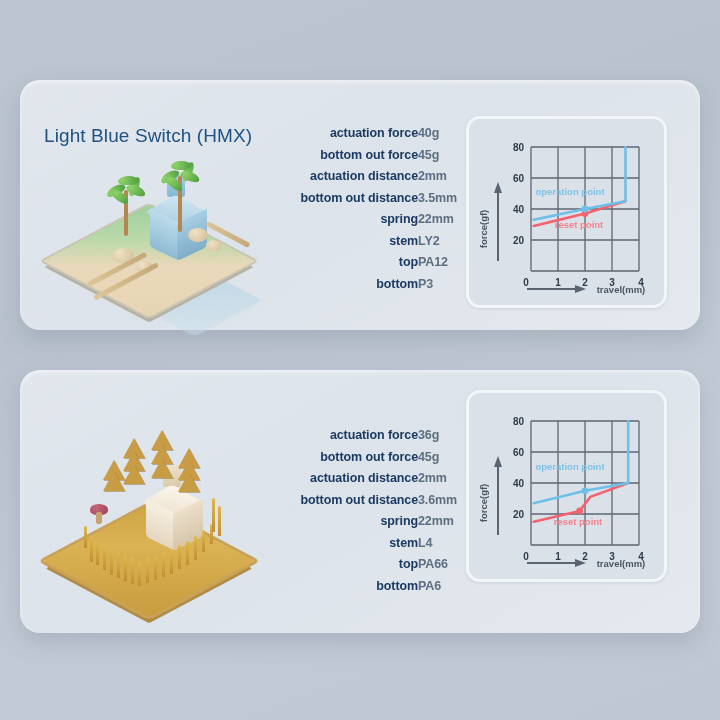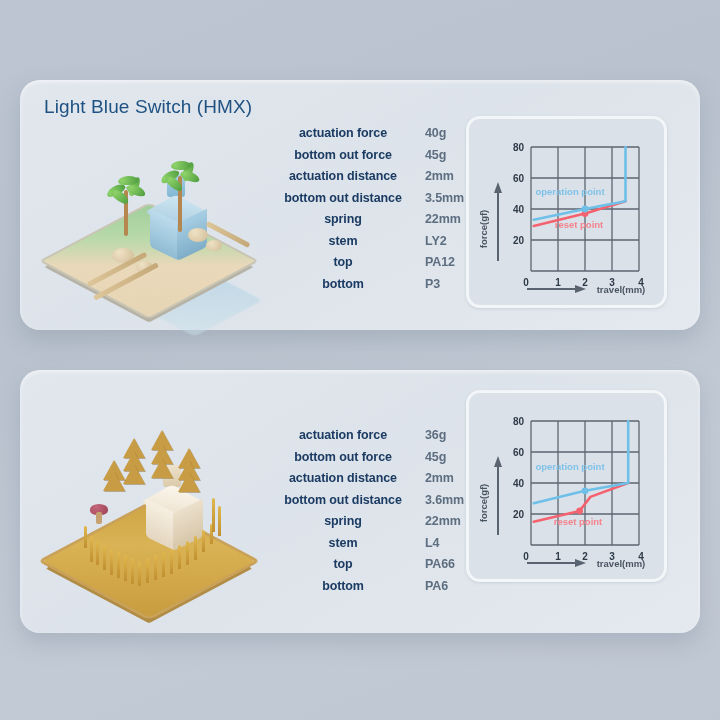--- a/index.html
+++ b/index.html
@@ -20,21 +20,21 @@
   }
   .card--blue{top:80px;height:250px;}
   .card--cream{top:370px;height:263px;}
 
   .card-title{
     position:absolute;left:24px;top:14px;
     font-size:19px;font-weight:400;line-height:1.32;
     letter-spacing:.1px;white-space:pre-line;
     z-index:5;
   }
-  .card--blue  .card-title{color:#1f5282;}
+  .card--blue  .card-title{color:#1f5282;margin-top:29px;}
   .card--cream .card-title{color:#bf5a17;}
 
   
   .product{
     position:absolute;left:40px;top:48px;width:215px;height:160px;
     z-index:3;
   }
   .stage{position:absolute;inset:0;}
 
   
@@ -114,26 +114,26 @@
   .specs{
     position:absolute;top:46px;left:248px;width:200px;
     z-index:6;
   }
   .card--cream .specs{top:58px;}
   .spec-row{
     display:flex;align-items:baseline;justify-content:flex-start;
     margin-bottom:7.5px;
   }
   .spec-label{
-    flex:0 0 150px;text-align:center;
+    flex:0 0 150px;text-align:right;
     font-size:12.5px;font-weight:bold;color:#1b3b63;letter-spacing:-.1px;
     white-space:nowrap;
   }
   .spec-value{
-    margin-left:7px;
+    margin-left:0;
     font-size:12.5px;font-weight:bold;color:#5d6e80;letter-spacing:-.1px;
     white-space:nowrap;
   }
 
   
   .chart-box{
     position:absolute;left:446px;top:36px;width:195px;height:186px;
     background:#dbe1e9;border:3px solid #f3f6f9;border-radius:14px;
     box-shadow:0 1px 3px rgba(130,143,160,.25);
     z-index:6;

